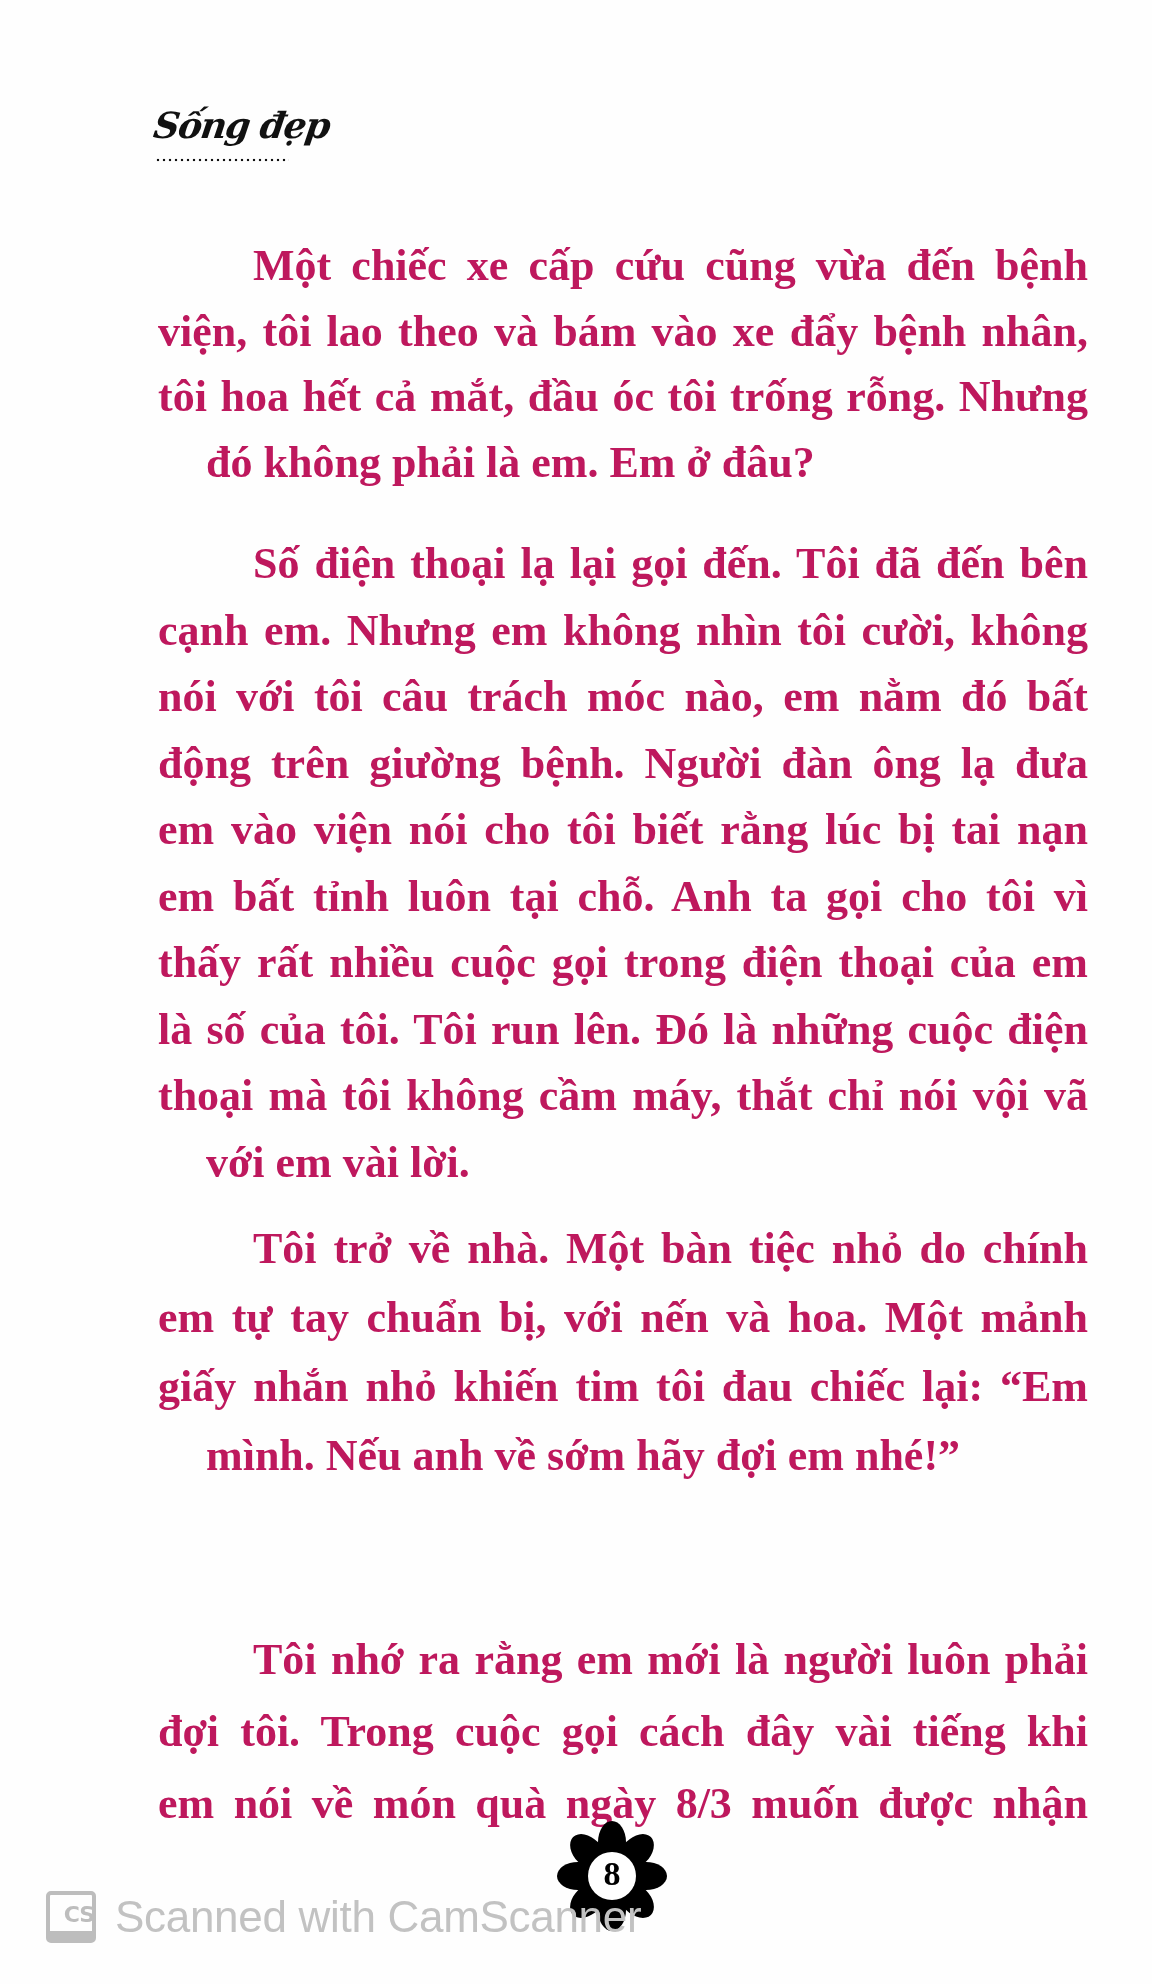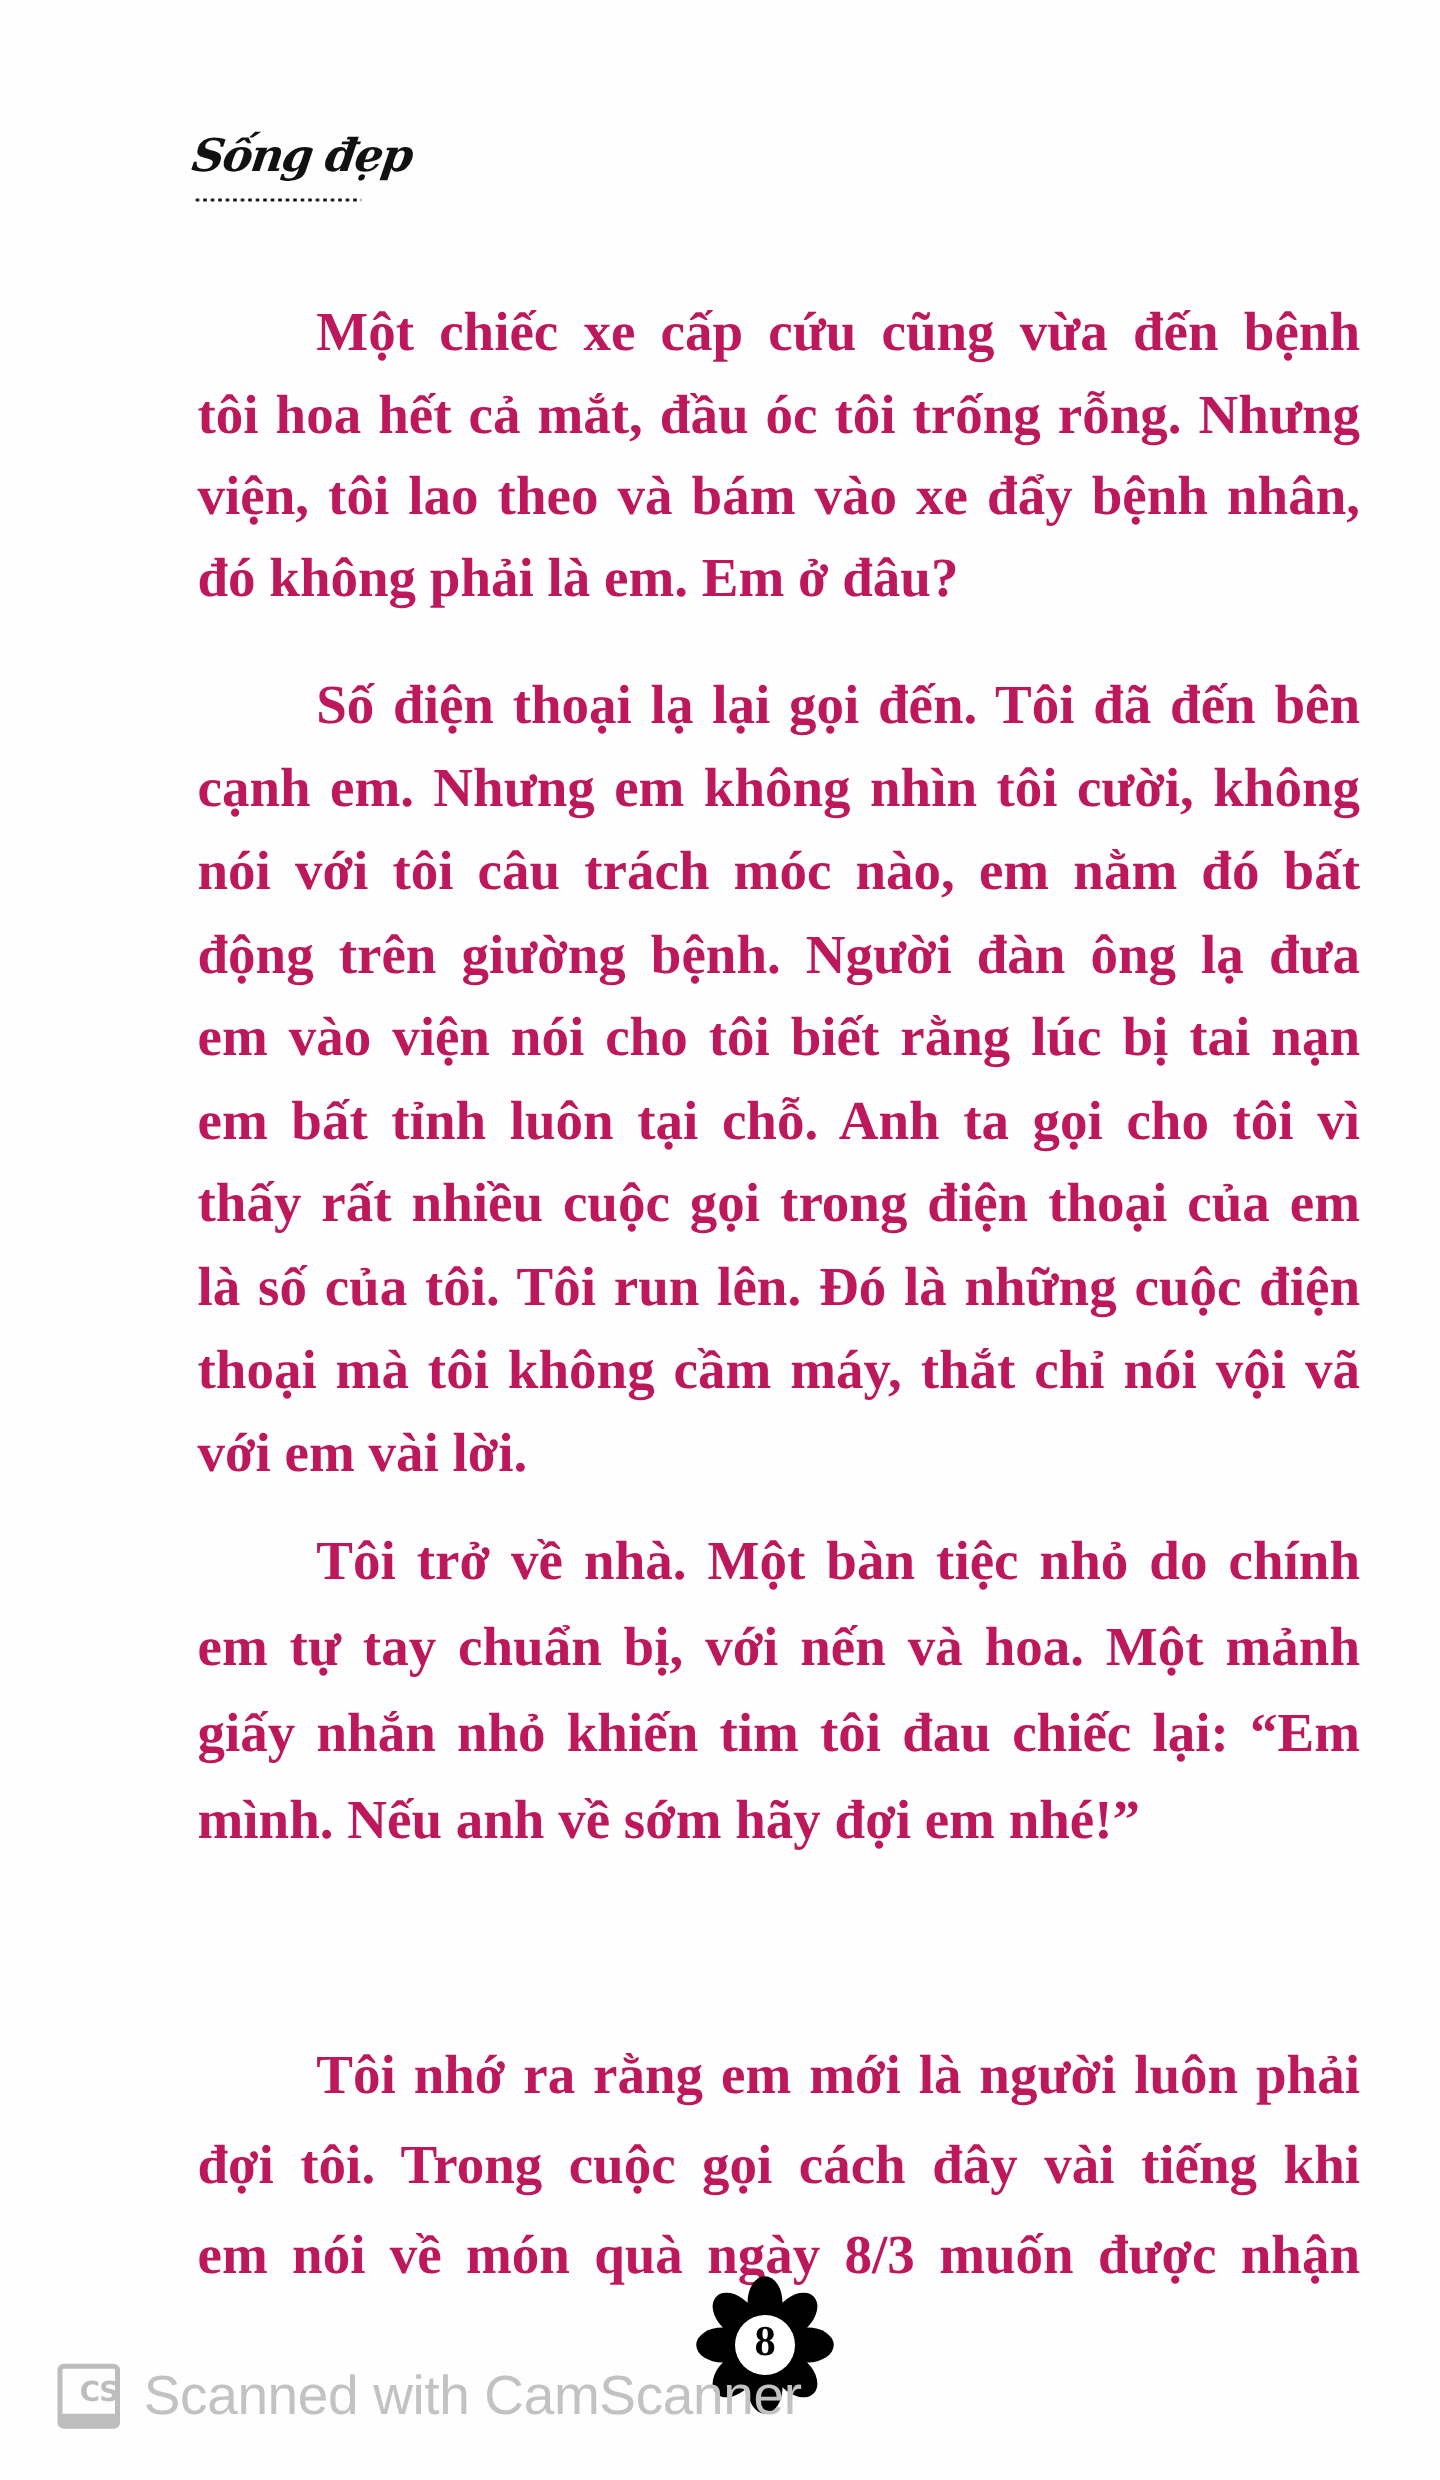--- a/index.html
+++ b/index.html
@@ -22,21 +22,21 @@
   .body-text {
     position: absolute; left: 158px; width: 930px;
     font-family: "Liberation Serif", serif; font-weight: bold;
     font-size: 44px; color: #be185d;
   }
   .line {
     display: block; height: 66px; line-height: 66px; white-space: nowrap;
     text-align: justify; text-align-last: justify;
     transform-origin: left center;
   }
-  .line.last { text-align-last: left; }
+  .line.last { text-align-last: left; margin-left: 48px; }
   .line.indent { padding-left: 95px; }
 
   #p1 { top: 233px; }
   #p1 .line { height: 65.7px; line-height: 65.7px; }
   #p2 { top: 531px; }
   #p2 .line { height: 66.5px; line-height: 66.5px; }
   #p3 { top: 1214px; }
   #p3 .line { height: 69px; line-height: 69px; }
   #p4 { top: 1624px; }
   #p4 .line { height: 72px; line-height: 72px; }
@@ -66,22 +66,22 @@
 
 <div class="page">
 
   <div class="running-head">
     <span class="title">Sống đẹp</span>
     <span class="dots"></span>
   </div>
 
   <div class="body-text" id="p1">
     <span class="line indent">Một chiếc xe cấp cứu cũng vừa đến bệnh</span>
+    <span class="line">viện, tôi lao theo và bám vào xe đẩy bệnh nhân,</span>
     <span class="line">tôi hoa hết cả mắt, đầu óc tôi trống rỗng. Nhưng</span>
-    <span class="line">viện, tôi lao theo và bám vào xe đẩy bệnh nhân,</span>
     <span class="line last">đó không phải là em. Em ở đâu?</span>
   </div>
 
   <div class="body-text" id="p2">
     <span class="line indent">Số điện thoại lạ lại gọi đến. Tôi đã đến bên</span>
     <span class="line">cạnh em. Nhưng em không nhìn tôi cười, không</span>
     <span class="line">nói với tôi câu trách móc nào, em nằm đó bất</span>
     <span class="line">động trên giường bệnh. Người đàn ông lạ đưa</span>
     <span class="line">em vào viện nói cho tôi biết rằng lúc bị tai nạn</span>
     <span class="line">em bất tỉnh luôn tại chỗ. Anh ta gọi cho tôi vì</span>

